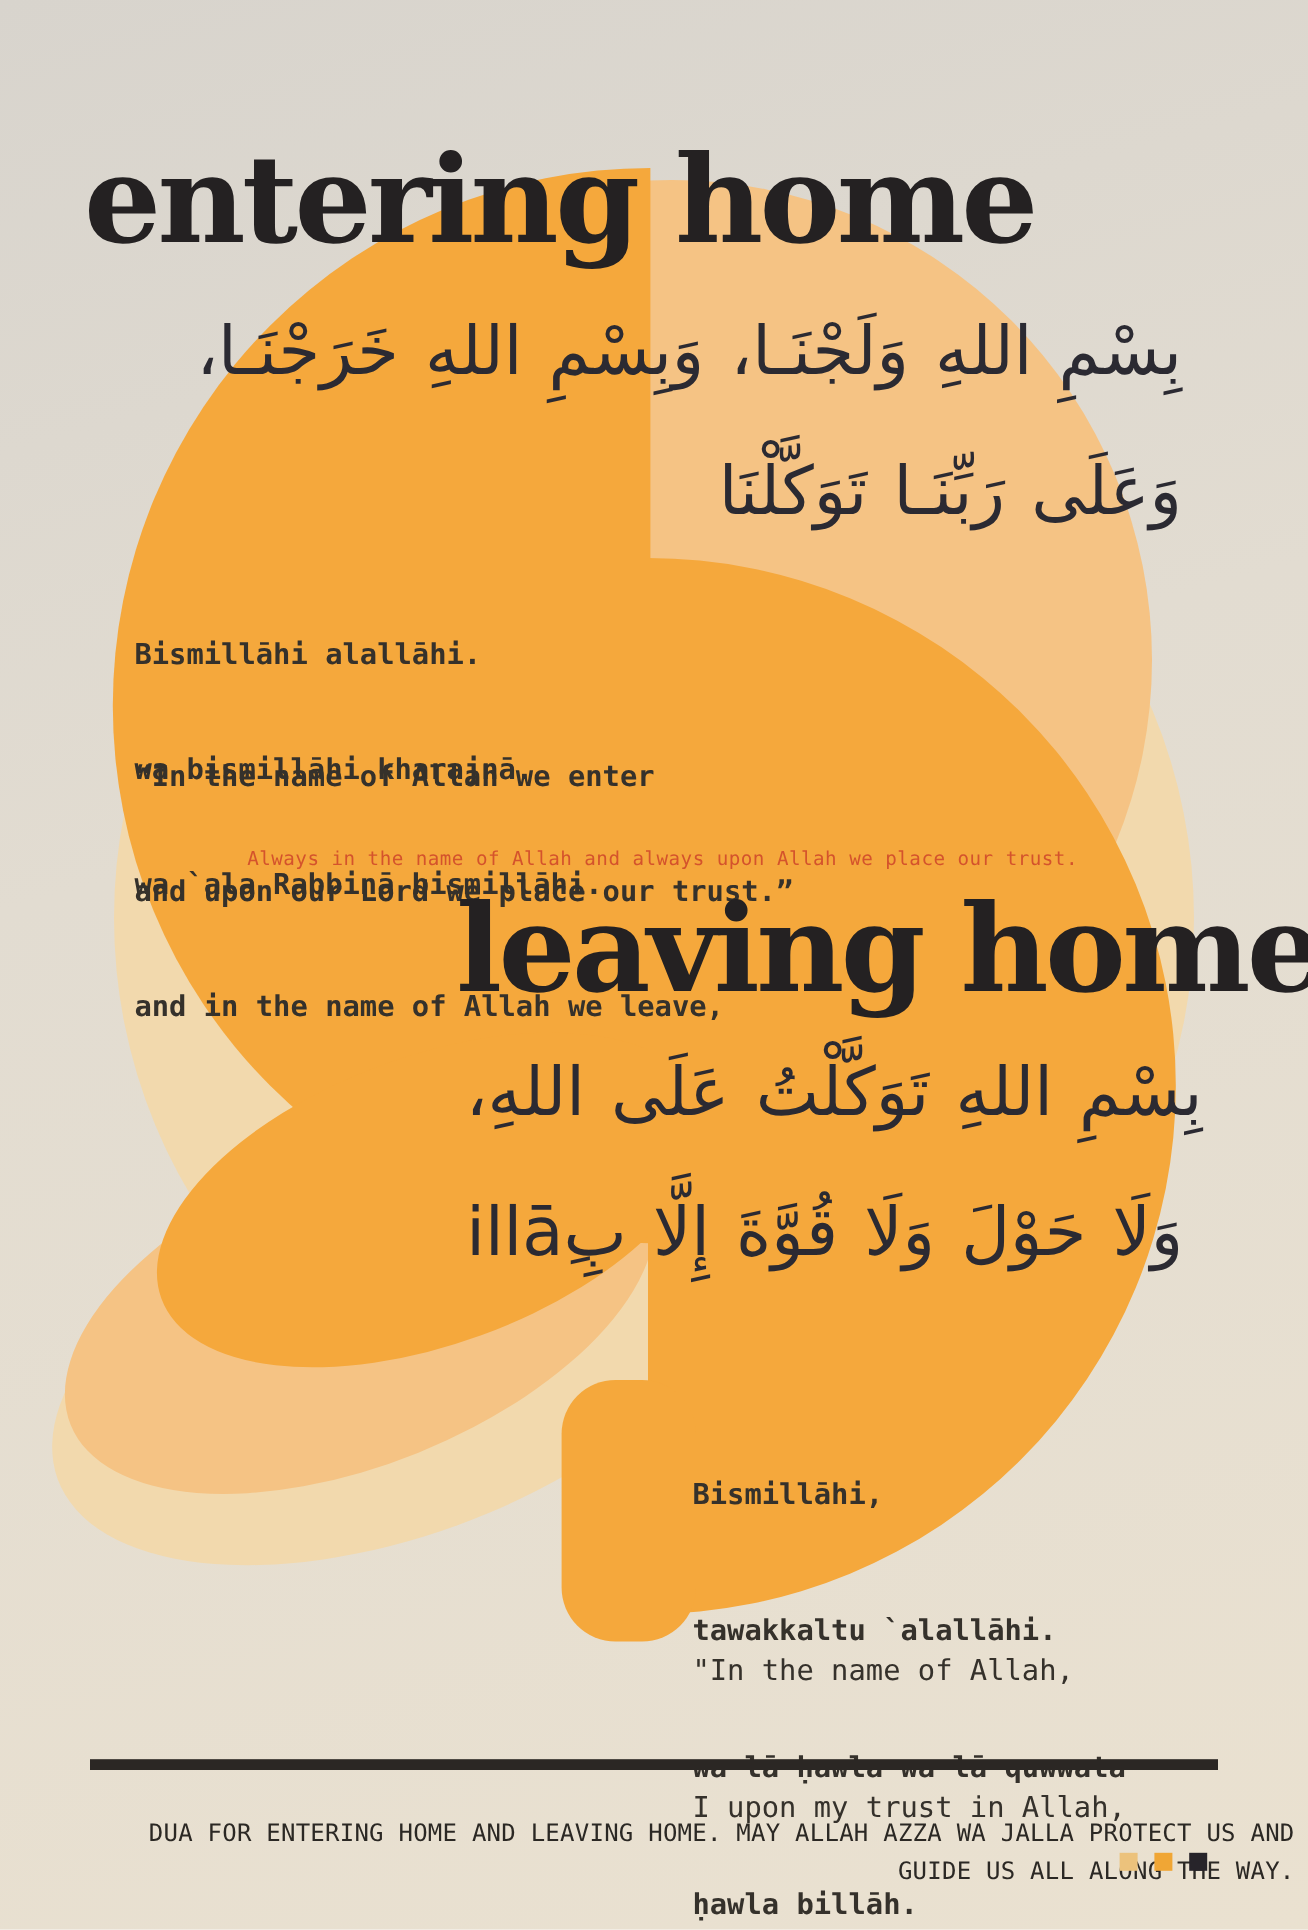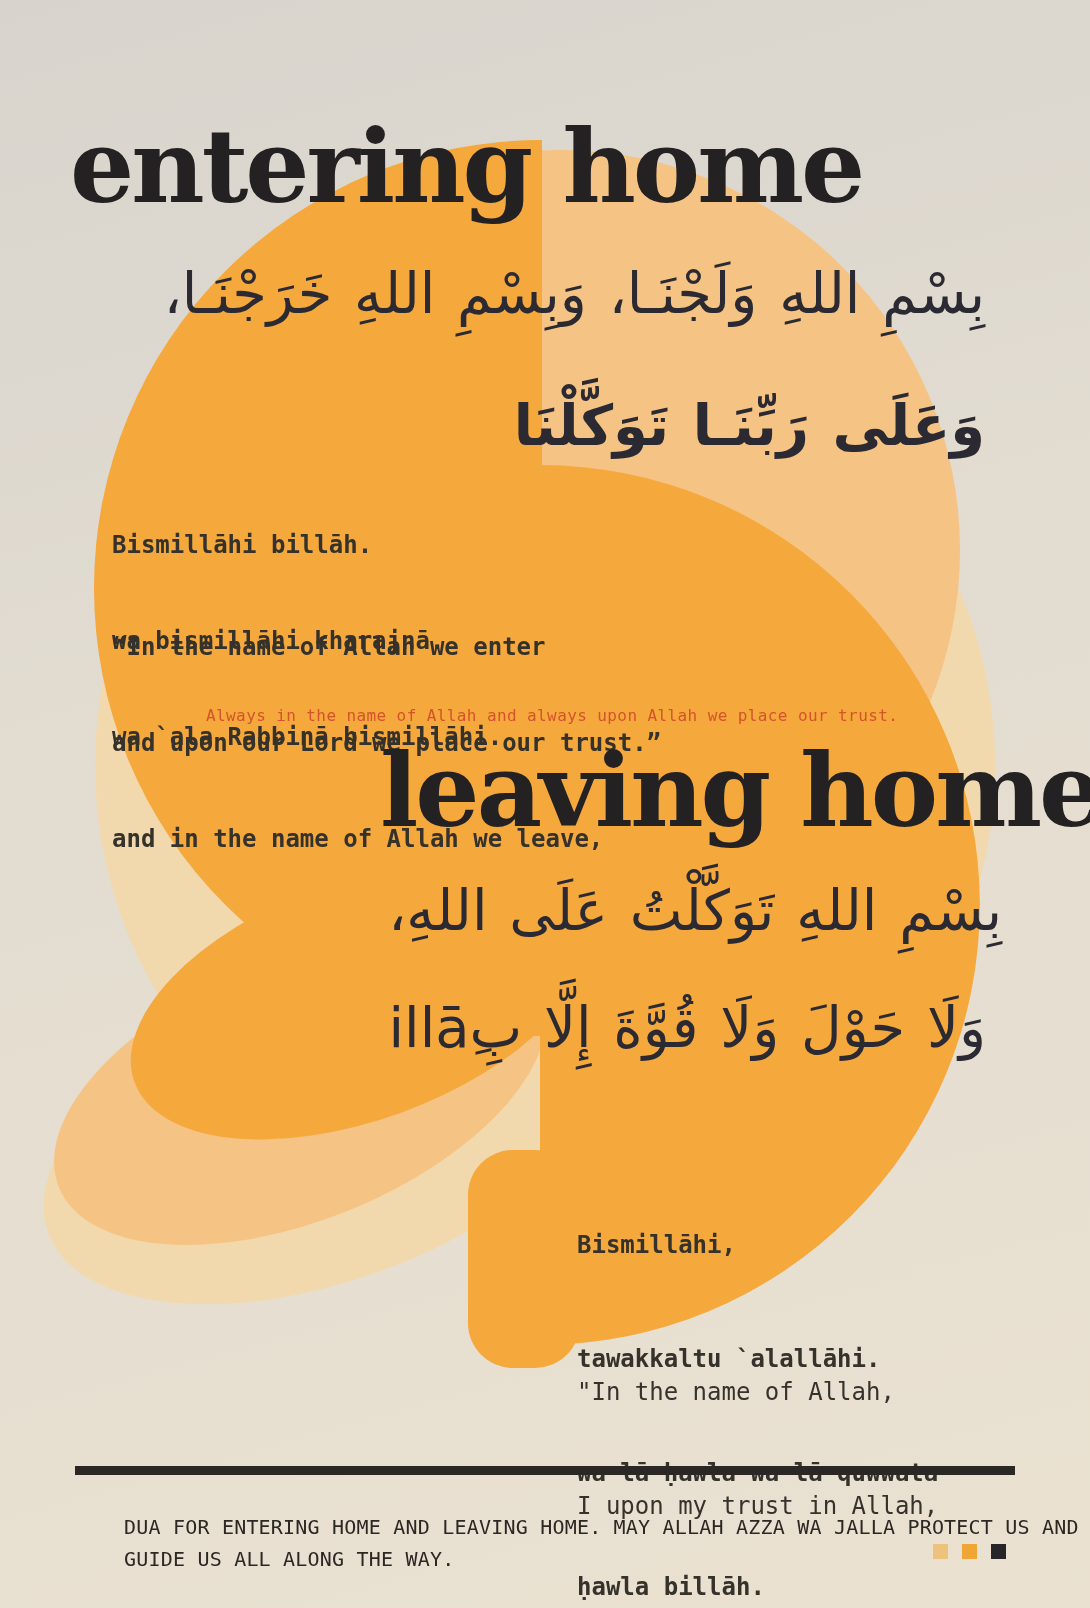--- a/index.html
+++ b/index.html
@@ -44,20 +44,21 @@
     letter-spacing:0.4px;
     white-space:nowrap;
   }
   .footer-bar{height:9px;}
   .footer-text{
     font-family:"DejaVu Sans Mono",monospace;
     font-size:20px;
     line-height:32px;
     letter-spacing:0.2px;
     white-space:pre;
+    text-align:right;
   }
   .swatch{width:15px;height:15px;}
 </style>
 </head>
 <body>
 
 <div class="poster">
 
   <svg class="decor" viewBox="0 0 1090 1608">
     <circle cx="545" cy="765" r="450" fill="#f2d9ad"></circle>
@@ -66,24 +67,24 @@
     <ellipse cx="300" cy="1090" rx="260" ry="130" transform="rotate(-22 300 1090)" fill="#f5c384"></ellipse>
     <path d="M 542 140 A 448 448 0 0 0 542 1036 Z" fill="#f5a83c"></path>
     <ellipse cx="360" cy="1000" rx="240" ry="120" transform="rotate(-20 360 1000)" fill="#f5a83c"></ellipse>
     <path d="M 540 465 A 440 440 0 0 1 540 1345 Z" fill="#f5a83c"></path>
     <rect x="468" y="1150" width="112" height="218" rx="45" fill="#f5a83c"></rect>
   </svg>
 
   <div class="abs title" style="left:70px;top:116px;color:#242122;">entering home</div>
 
   <div class="abs arabic" style="right:105px;top:256px;color:#2b2a32;margin-left:44px;">بِسْمِ اللهِ وَلَجْنَـا، وَبِسْمِ اللهِ خَرَجْنَـا،</div>
-  <div class="abs arabic" style="right:105px;top:388px;color:#2b2a32;font-weight:bold;">وَعَلَى رَبِّنَـا تَوَكَّلْنَا</div>
+  <div class="abs arabic" style="right:105px;top:372px;color:#2b2a32;">وَعَلَى رَبِّنَـا تَوَكَّلْنَا</div>
 
   <div class="abs mono b" style="left:112px;top:465px;line-height:32px;color:#35312b;">
-    <span class="ln">Bismillāhi billāh.</span>
+    <span class="ln">Bismillāhi alallāhi.</span>
     <span class="ln">wa bismillāhi kharajnā.</span>
     <span class="ln">wa `ala Rabbinā bismillāhi.</span>
   </div>
 
   <div class="abs mono" style="left:112px;top:567px;line-height:32px;color:#35312b;font-weight:bold;">
     <span class="ln">“In the name of Allah we enter</span>
     <span class="ln">and upon our Lord we place our trust.”</span>
     <span class="ln">and in the name of Allah we leave,</span>
   </div>
 

